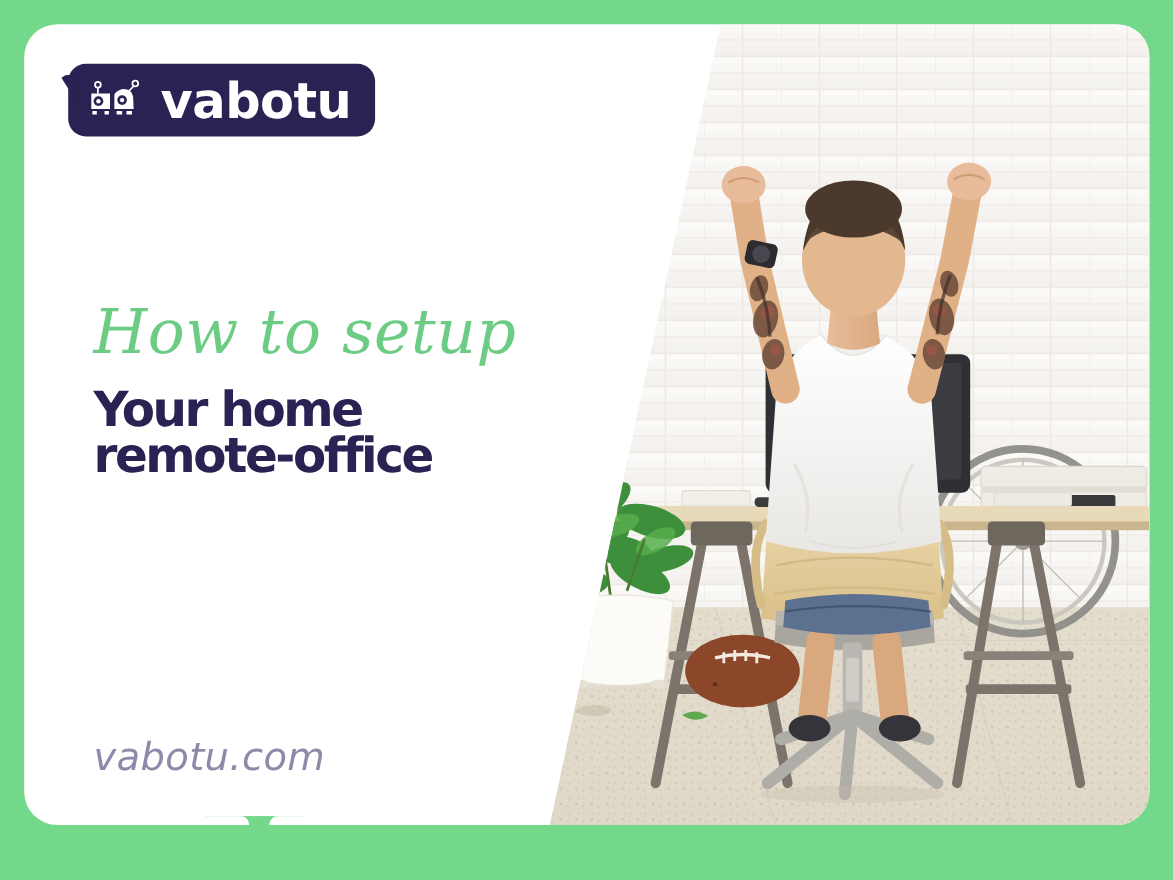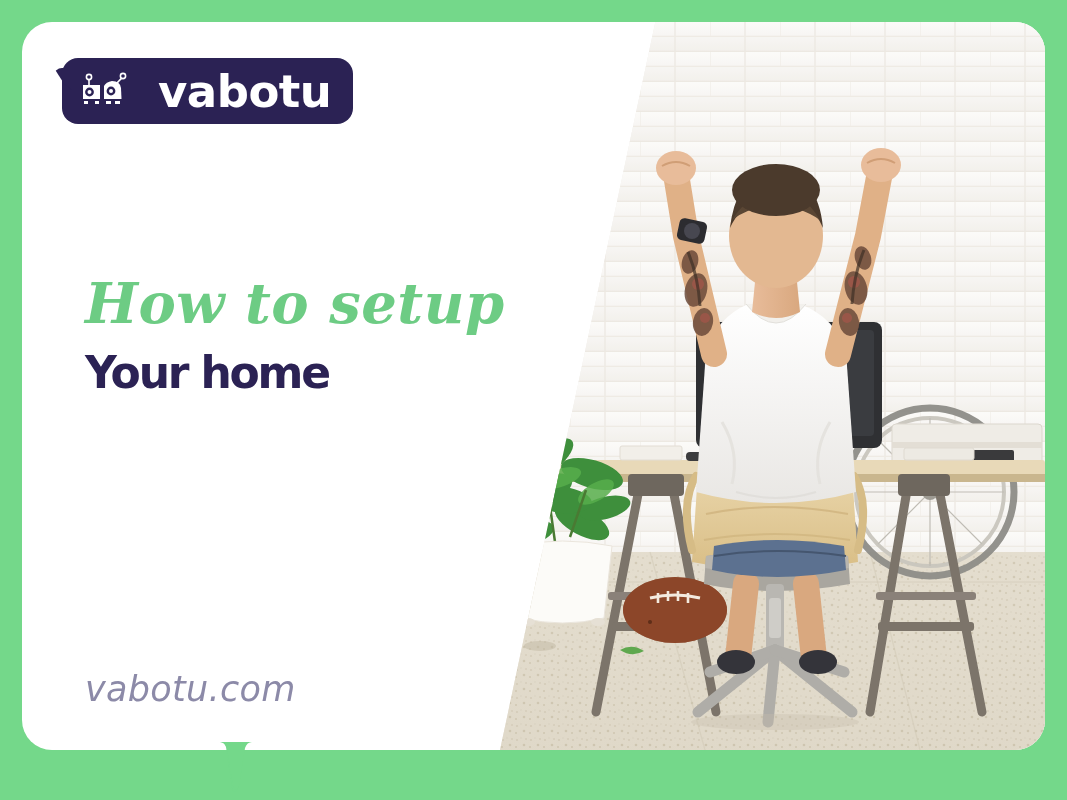--- a/index.html
+++ b/index.html
@@ -68,31 +68,30 @@
     clip-path:polygon(0 0, 100% 0, 100% 100%, 55% 70%);
   }
   .logo-mark { width:54px; height:40px; display:block; flex:0 0 auto; }
   .logo-word {
     color:#ffffff;
     font-size:45px;
     font-weight:700;
     letter-spacing:-0.5px;
     line-height:1;
     font-family:"DejaVu Sans", sans-serif;
-    margin-left:12px;
   }
 
   
   .eyebrow {
     position:absolute;
     left:63px; top:252px;
     color:#6DCC84;
     font-family:"DejaVu Serif", serif;
     font-style:italic;
-    font-weight:700;
+    font-weight:400;
     font-size:56px;
     line-height:1.05;
     letter-spacing:0.5px;
     white-space:nowrap;
   }
 
   
   .headline {
     position:absolute;
     left:63px; top:330px;
@@ -378,20 +377,21 @@
           <circle cx="31" cy="20" r="2" fill="#ffffff"></circle>
           <path d="M26 30 H31 V33 H26 Z M35 30 H40 V33 H35 Z" fill="#ffffff"></path>
         </svg>
         <span class="logo-word">vabotu</span>
       </div>
 
       <div class="eyebrow">How to setup</div>
 
       <div class="headline">
         <span class="line">Your home</span>
+        <span class="line">remote-office</span>
       </div>
 
       <div class="site-url">vabotu.com</div>
     </div>
   </div>
 
   <svg class="bubble-tail" viewBox="0 0 90 58">
     <path d="M0 0 H34 Q38 0 40 5 L46 46 Q48 54 52 46 L58 5 Q60 0 64 0 H90 V-10 H0 Z" fill="#74D88A"></path>
     <path d="M34 0 Q39 0 41 6 L47 44 Q49 52 53 44 L59 6 Q61 0 66 0 L66 -6 L34 -6 Z" fill="#74D88A"></path>
   </svg>

